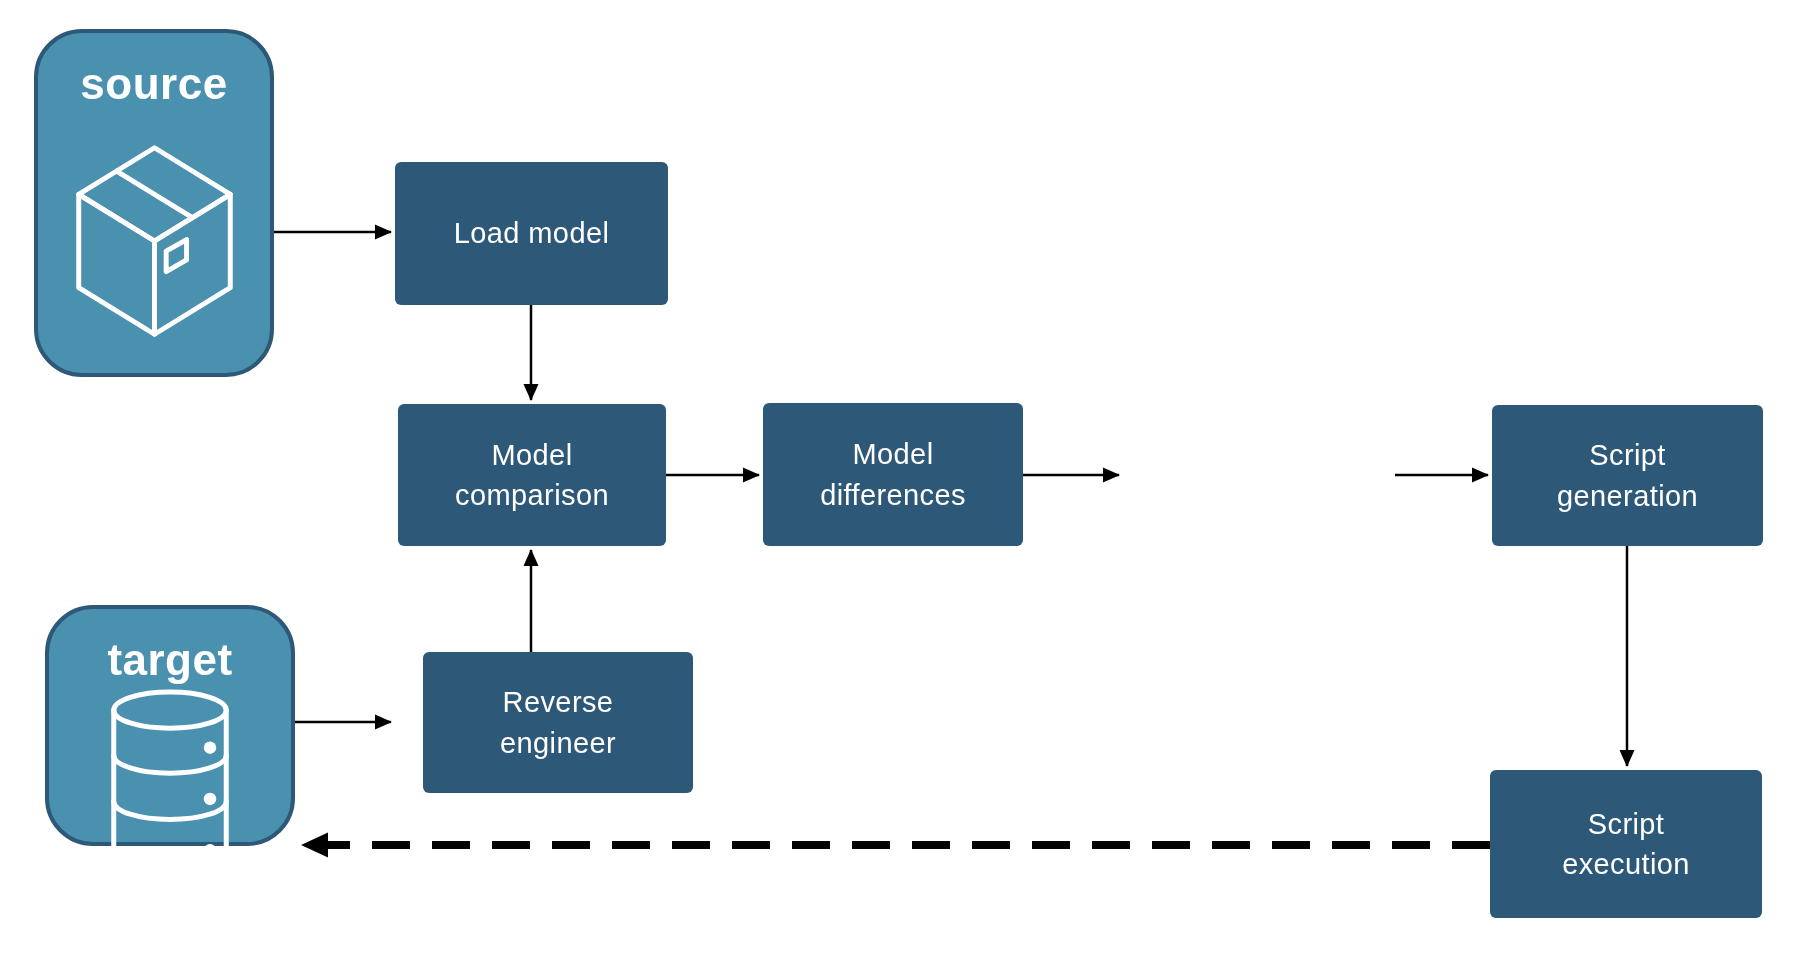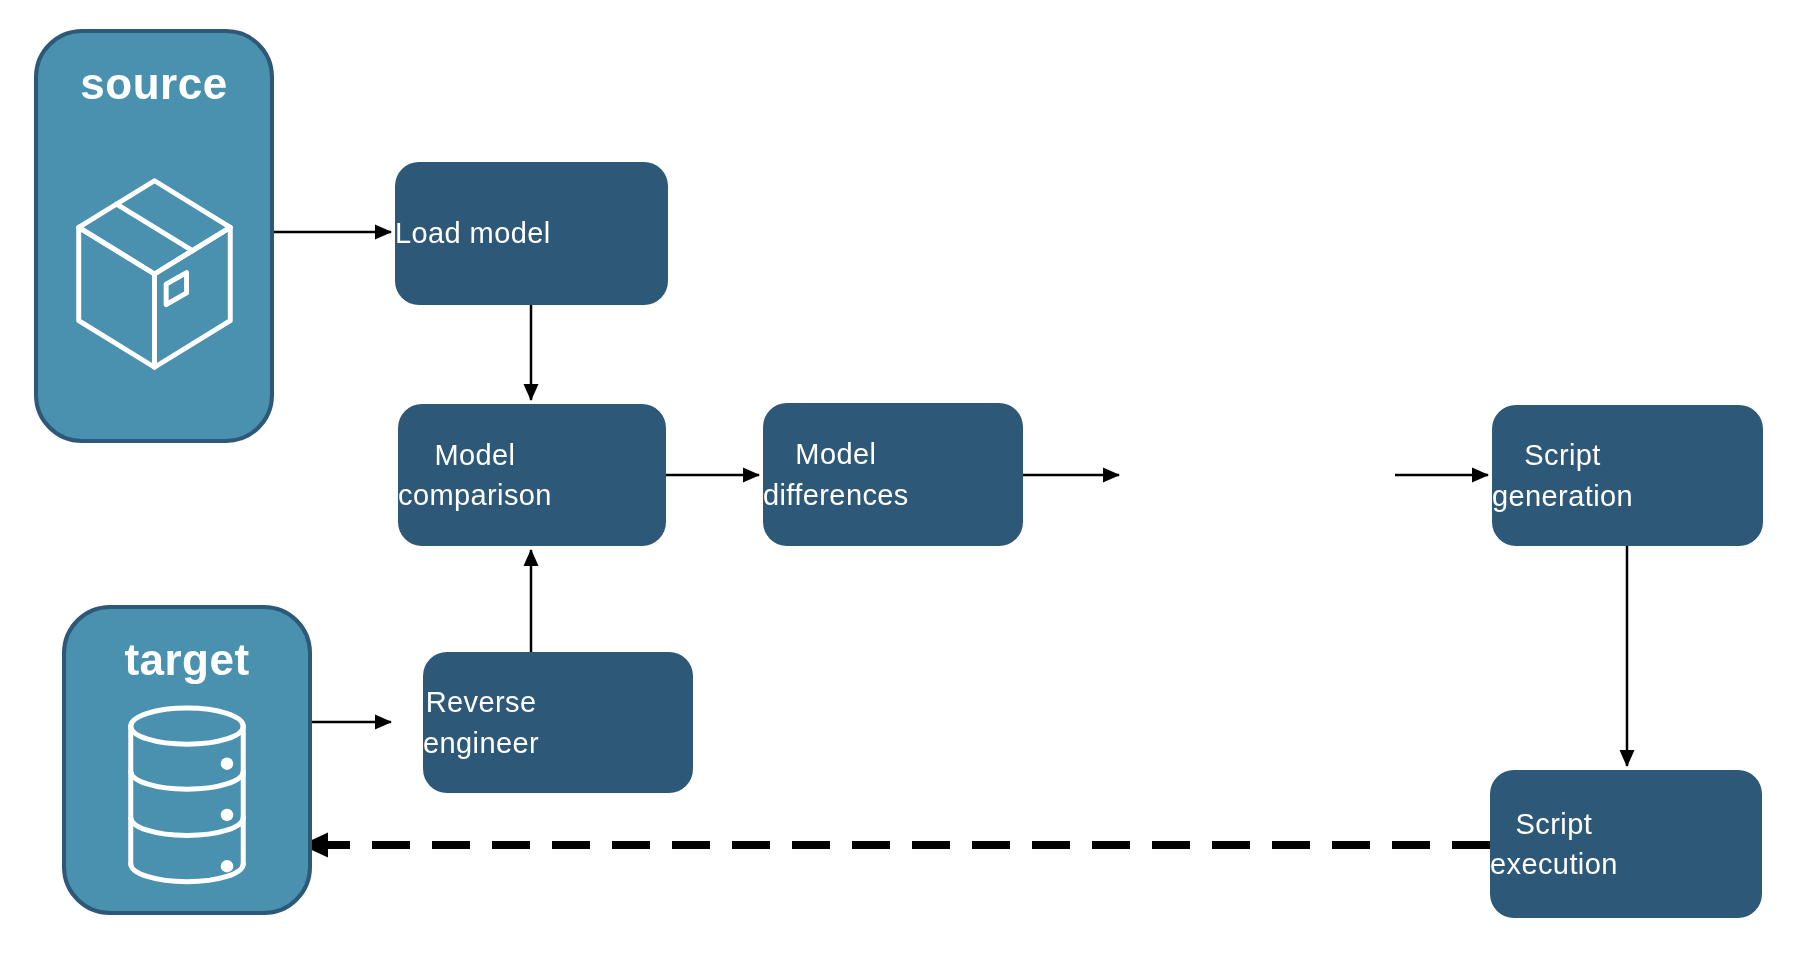--- a/index.html
+++ b/index.html
@@ -14,24 +14,24 @@
   .edge-layer { position: absolute; left: 0; top: 0; }
   .edge { stroke: var(--arrow, #000000); stroke-width: 2.5; fill: none; }
   .edge.dashed { stroke-width: 8; stroke-dasharray: 38 22; }
   marker { overflow: visible; }
   marker path { fill: var(--arrow, #000000); }
 
   .node {
     position: absolute;
     background: var(--node-fill, #2E5877);
     color: var(--node-text, #ffffff);
-    border-radius: 24px;
+    border-radius: 6px;
     display: flex;
     align-items: center;
-    justify-content: flex-start;
+    justify-content: center;
     text-align: center;
     font-size: 29px;
     line-height: 1.38;
     letter-spacing: 0.4px;
     white-space: pre-line;
   }
 
   .endpoint {
     position: absolute;
     background: var(--endpoint-fill, #4A90AF);
@@ -76,34 +76,34 @@
     <line class="edge" x1="531" y1="305" x2="531" y2="400" marker-end="url(#ah)"></line>
     <line class="edge" x1="666" y1="475" x2="759" y2="475" marker-end="url(#ah)"></line>
     <line class="edge" x1="1023" y1="475" x2="1119" y2="475" marker-end="url(#ah)"></line>
     <line class="edge" x1="1395" y1="475" x2="1488" y2="475" marker-end="url(#ah)"></line>
     <line class="edge" x1="1627" y1="546" x2="1627" y2="766" marker-end="url(#ah)"></line>
     <line class="edge" x1="295" y1="722" x2="391" y2="722" marker-end="url(#ah)"></line>
     <line class="edge" x1="531" y1="652" x2="531" y2="550" marker-end="url(#ah)"></line>
     <line class="edge dashed" x1="1490" y1="845" x2="302" y2="845" marker-end="url(#ahBig)"></line>
   </svg>
 
-  <div class="endpoint" style="left:34px; top:29px; width:240px; height:414px;text-align:center;">
+  <div class="endpoint" style="left:34px; top:29px; width:240px; height:348px;text-align:center;">
     <div class="endpoint-label">source</div>
     <div class="endpoint-icon">
       <svg width="175" height="204" viewBox="0 0 120 140" fill="none" stroke="#ffffff" stroke-width="3.4" stroke-linejoin="round" stroke-linecap="round">
         <path d="M60 6 L112 38 L60 70 L8 38 Z"></path>
         <path d="M8 38 L8 102 L60 134 L60 70 Z"></path>
         <path d="M112 38 L112 102 L60 134 L60 70 Z"></path>
         <path d="M34 22 L86 54"></path>
         <path d="M68 77 L82 69 L82 83 L68 91 Z"></path>
       </svg>
     </div>
   </div>
 
-  <div class="endpoint" style="left:62px; top:605px; width:250px; height:310px;text-align:center;">
+  <div class="endpoint" style="left:45px; top:605px; width:250px; height:241px;text-align:center;">
     <div class="endpoint-label">target</div>
     <div class="endpoint-icon">
       <svg width="150" height="194" viewBox="0 0 120 155" fill="none" stroke="#ffffff" stroke-width="4" stroke-linecap="round">
         <ellipse cx="60" cy="20" rx="45" ry="14.5"></ellipse>
         <path d="M15 20 V130"></path>
         <path d="M105 20 V130"></path>
         <path d="M15 130 A45 14.5 0 0 0 105 130"></path>
         <path d="M15 56 A45 14.5 0 0 0 105 56"></path>
         <path d="M15 93 A45 14.5 0 0 0 105 93"></path>
         <circle cx="92" cy="50" r="5" fill="#ffffff" stroke="none"></circle>

